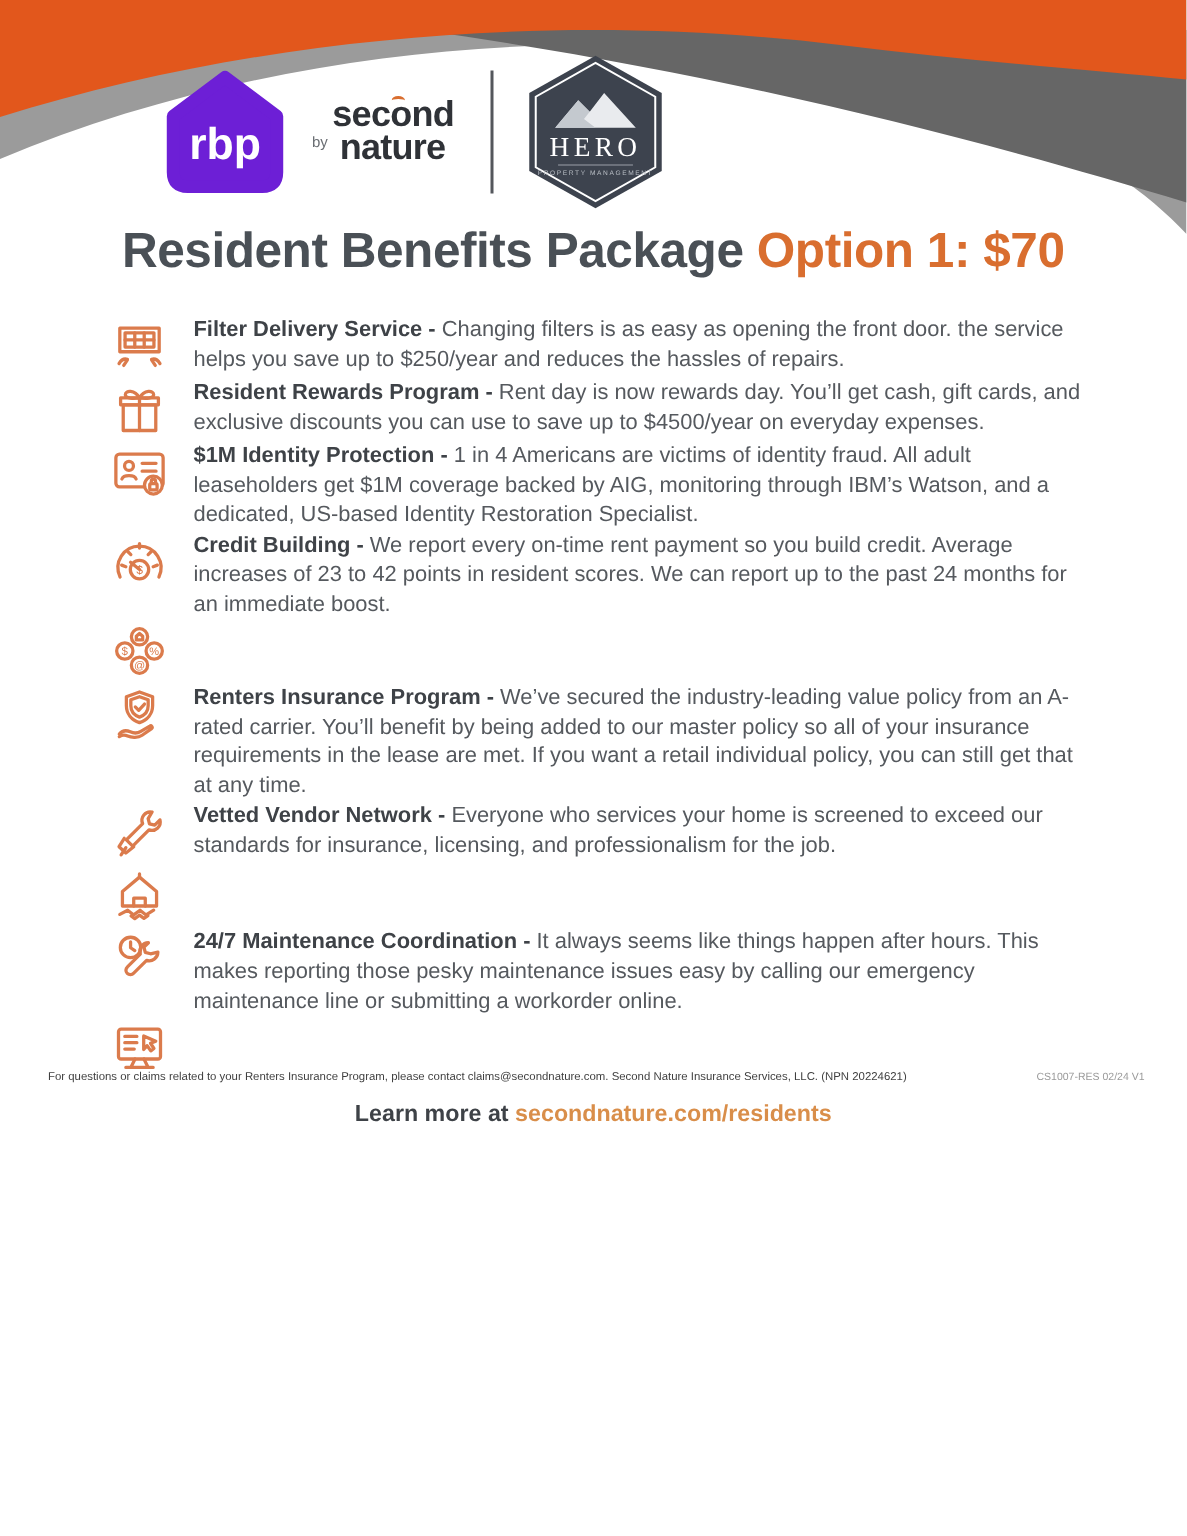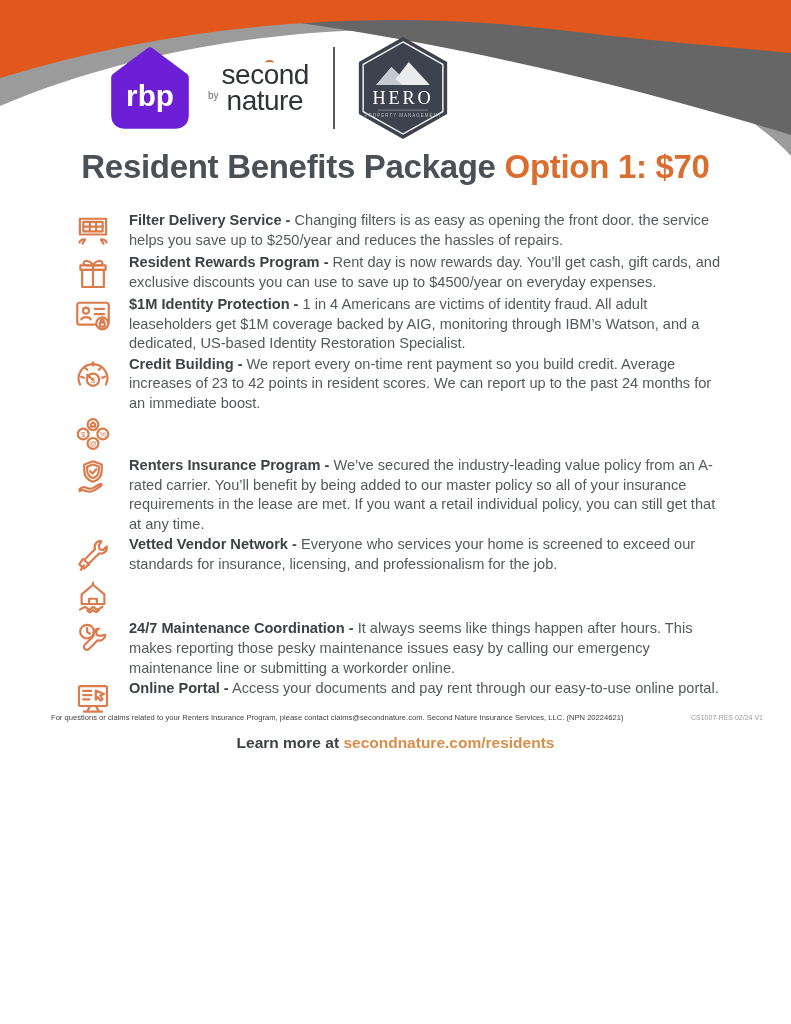--- a/index.html
+++ b/index.html
@@ -23,21 +23,21 @@
   .banner{position:absolute;top:0;left:0;width:791px;height:170px;z-index:0;}
   .banner svg{display:block;width:100%;height:100%;}
 
   .content{position:relative;z-index:1;padding-top:42px;}
 
   
   .logos{display:flex;align-items:center;margin-left:102px;height:92px;}
   .rbp-mark{width:96px;height:92px;flex:0 0 auto;}
   .brand-text{display:flex;align-items:center;margin-left:10px;}
   .brand-by{font-size:10px;color:#6a6e73;margin-top:14px;margin-right:3px;}
-  .brand-words{font-weight:normal;font-size:28px;line-height:0.92;color:#2F3237;letter-spacing:-0.5px;}
+  .brand-words{font-weight:bold;font-size:24px;line-height:0.92;color:#2F3237;letter-spacing:-0.5px;}
   .brand-words .line2{padding-left:5px;}
   .brand-o{position:relative;}
   .brand-o::after{content:"";position:absolute;left:1px;top:1px;width:9px;height:4px;
     border-top:2.2px solid var(--accent_orange);border-radius:50%;}
   .logo-divider{width:2px;height:82px;background:#54575c;margin:0 20px 0 24px;}
   .hero-mark{width:96px;height:106px;flex:0 0 auto;}
 
   
   .title{font-size:33px;font-weight:bold;letter-spacing:-0.3px;text-align:center;
     color:var(--title_gray);margin-top:14px;white-space:nowrap;}
@@ -49,21 +49,21 @@
   .benefit-icon{flex:0 0 42px;width:42px;height:42px;color:var(--icon_orange);}
   .benefit-icon svg{width:42px;height:42px;display:block;}
   .benefit-text{font-size:14.6px;line-height:1.34;color:var(--text_gray);margin-top:1px;}
   .benefit-title{font-weight:bold;color:var(--heading_gray);}
 
   
   .learn-more{text-align:center;font-size:15.5px;color:#3E4247;margin-top:14px;font-weight:bold;}
   .learn-more a{color:var(--link_orange);text-decoration:none;font-weight:bold;}
 
   
-  .footer{position:absolute;left:51px;right:28px;bottom:30px;display:flex;
+  .footer{position:absolute;left:32px;right:28px;bottom:30px;display:flex;
     justify-content:space-between;align-items:baseline;}
   .footer .legal{font-size:7.6px;color:#3f3f3f;}
   .footer .doc-code{font-size:7px;color:#9a9a9a;margin-left:30px;white-space:nowrap;}
 </style>
 </head>
 <body>
 
 <div class="banner">
   <svg viewBox="0 0 791 170" preserveAspectRatio="none">
     <path d="M0,106 C180,30 400,14 560,44 C670,66 748,110 791,156 L791,0 L0,0 Z" fill="var(--swoosh_light)"></path>
@@ -215,21 +215,20 @@
 
     <div class="benefit">
       <span class="benefit-icon">
           <svg viewBox="0 0 24 24" fill="none" stroke="currentColor" stroke-width="1.25" stroke-linecap="round" stroke-linejoin="round">
             <rect x="4" y="4.6" width="16" height="11.4" rx="1"></rect>
             <path d="M6.4 7.4h4.6M6.4 9.8h4.6M6.4 12.2h3.6"></path>
             <path d="M13.6 7.2l4.6 2-2 .8 1.3 2-1.2.9-1.4-2-1.3 1.5z"></path>
             <path d="M10.3 16l-1.6 3.2h6.6L13.7 16M6.8 19.2h10.4"></path>
           </svg>
         </span>
-      <p class="benefit-text"><strong class="benefit-title">Online Portal -</strong><span> Access your documents and pay rent through our easy-to-use online portal.</span></p>
     </div>
   </div>
 
   <p class="learn-more"><span>Learn more at</span> <a href="#">secondnature.com/residents</a></p>
 
   <div class="footer">
     <span class="legal">For questions or claims related to your Renters Insurance Program, please contact claims@secondnature.com. Second Nature Insurance Services, LLC. (NPN 20224621)</span>
     <span class="doc-code">CS1007-RES 02/24 V1</span>
   </div>
 

